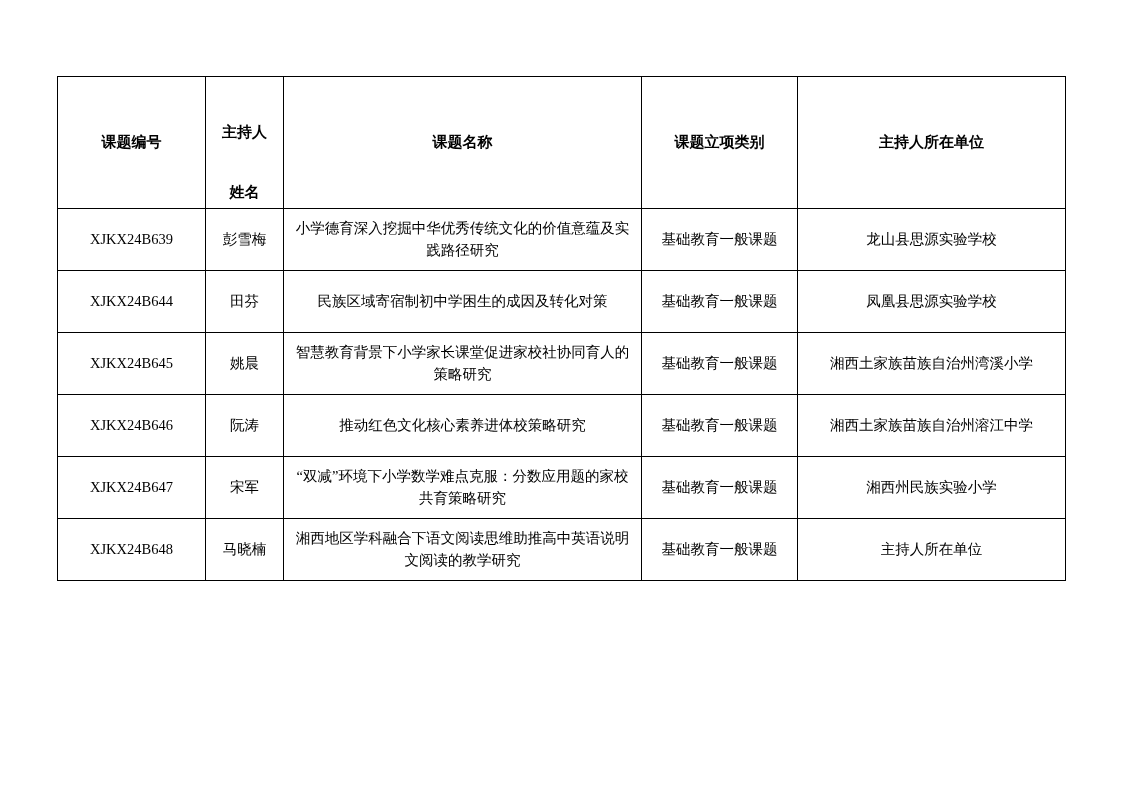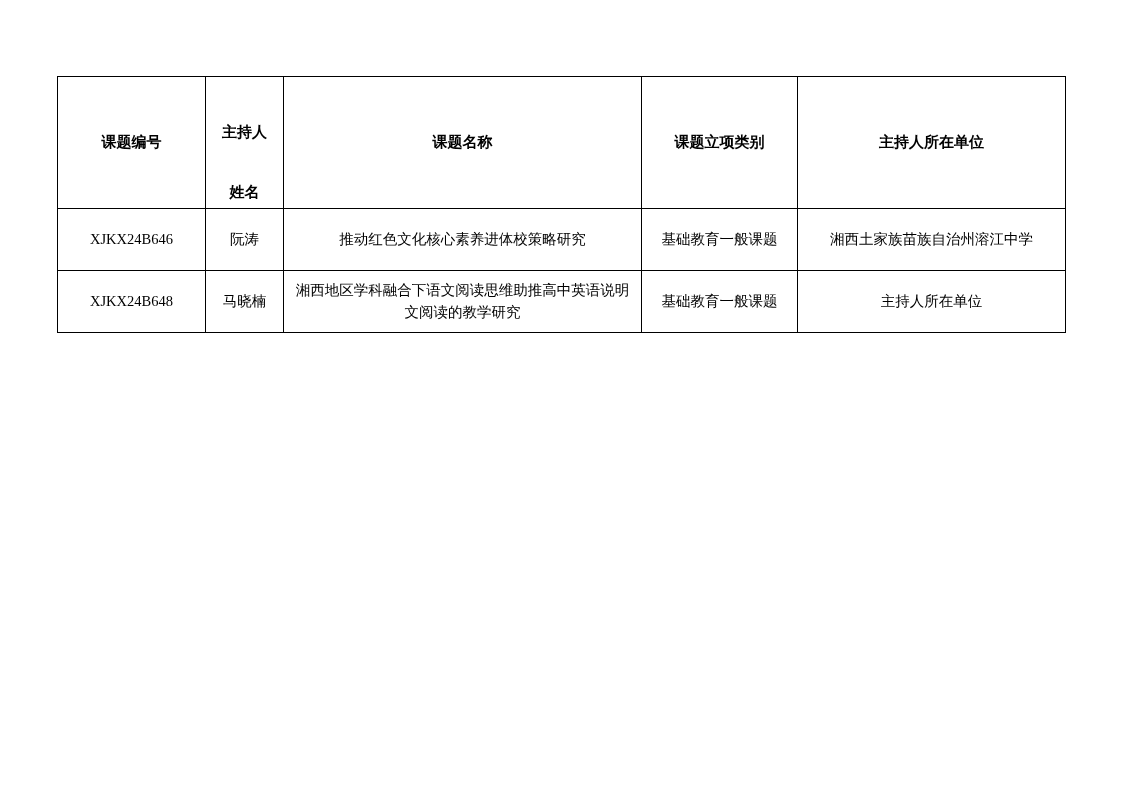--- a/index.html
+++ b/index.html
@@ -83,25 +83,53 @@
             <span class="hdr-stack">主持人</span>
             <span class="hdr-stack">姓名</span>
           </th>
           <th>课题名称</th>
           <th>课题立项类别</th>
           <th>主持人所在单位</th>
         </tr>
       </thead>
       <tbody>
         <tr>
+          <td>XJKX24B639</td>
+          <td>彭雪梅</td>
+          <td class="cell-title">小学德育深入挖掘中华优秀传统文化的价值意蕴及实践路径研究</td>
+          <td>基础教育一般课题</td>
+          <td>龙山县思源实验学校</td>
+        </tr>
+        <tr>
+          <td>XJKX24B644</td>
+          <td>田芬</td>
+          <td class="cell-title">民族区域寄宿制初中学困生的成因及转化对策</td>
+          <td>基础教育一般课题</td>
+          <td>凤凰县思源实验学校</td>
+        </tr>
+        <tr>
+          <td>XJKX24B645</td>
+          <td>姚晨</td>
+          <td class="cell-title">智慧教育背景下小学家长课堂促进家校社协同育人的策略研究</td>
+          <td>基础教育一般课题</td>
+          <td>湘西土家族苗族自治州湾溪小学</td>
+        </tr>
+        <tr>
           <td>XJKX24B646</td>
           <td>阮涛</td>
           <td class="cell-title">推动红色文化核心素养进体校策略研究</td>
           <td>基础教育一般课题</td>
           <td>湘西土家族苗族自治州溶江中学</td>
+        </tr>
+        <tr>
+          <td>XJKX24B647</td>
+          <td>宋军</td>
+          <td class="cell-title">“双减”环境下小学数学难点克服：分数应用题的家校共育策略研究</td>
+          <td>基础教育一般课题</td>
+          <td>湘西州民族实验小学</td>
         </tr>
         <tr>
           <td>XJKX24B648</td>
           <td>马晓楠</td>
           <td class="cell-title">湘西地区学科融合下语文阅读思维助推高中英语说明文阅读的教学研究</td>
           <td>基础教育一般课题</td>
           <td>主持人所在单位</td>
         </tr>
       </tbody>
     </table>

